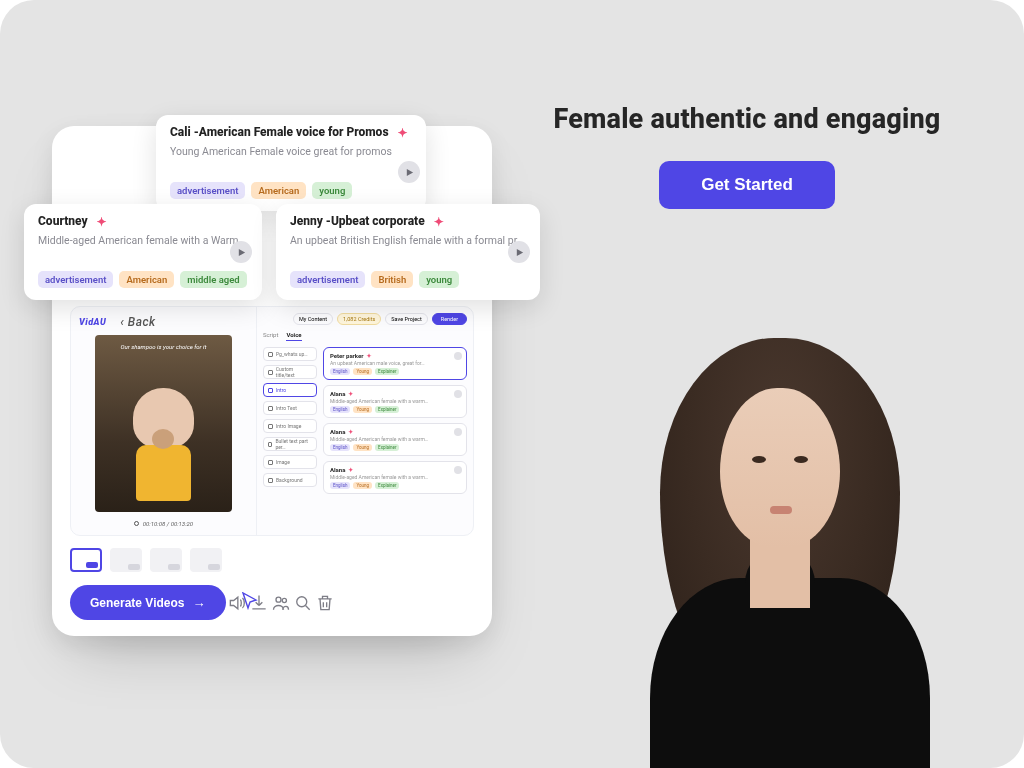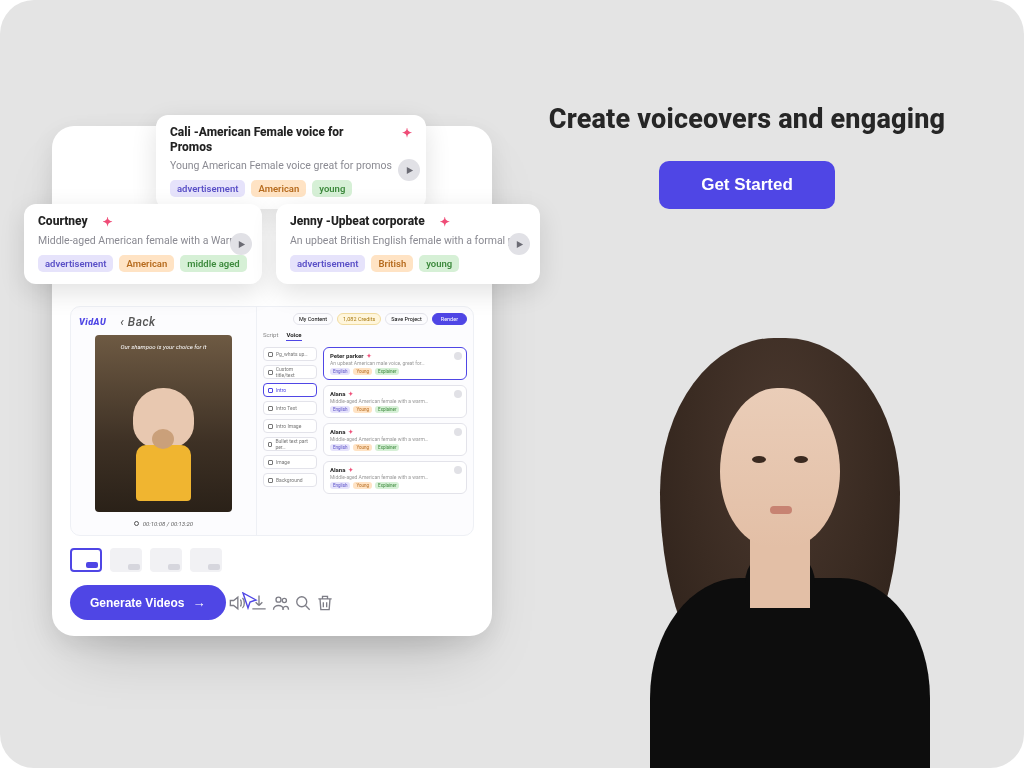--- a/index.html
+++ b/index.html
@@ -107,24 +107,24 @@
     position:absolute;
     background:#fff;
     border-radius:12px;
     box-shadow: 0 8px 26px rgba(0,0,0,.12);
     padding:10px 14px 12px;
   }
   .vcard.top   { left:156px; top:115px; width:270px; }
   .vcard.left  { left:24px;  top:204px; width:238px; }
   .vcard.right { left:276px; top:204px; width:264px; }
 
-  .vtitle { font-size:12px; font-weight:800; color:#222; line-height:1.25; display:flex; align-items:flex-start; gap:15px;}
+  .vtitle { font-size:12px; font-weight:800; color:#222; line-height:1.25; display:flex; align-items:flex-start; gap:9px;}
   .vtitle .mic { color:#ef4c77; font-size:12px; font-weight:700; flex-shrink:0; margin-top:1px;}
   .vdesc  { font-size:10.5px; color:#8a8a92; margin-top:4px; white-space:nowrap; overflow:hidden; text-overflow:ellipsis;}
-  .vtags  { margin-top:8px; display:flex; gap:6px; flex-wrap:wrap; }
+  .vtags  { margin-top:24px; display:flex; gap:6px; flex-wrap:wrap; }
   .tag { font-size:9.5px; font-weight:600; padding:3px 7px; border-radius:5px; }
   .tag.purple { background:#e6e3fb; color:#5a50c7; }
   .tag.orange { background:#ffe3c4; color:#b66b1e; }
   .tag.green  { background:#d6f0d6; color:#3d8a3d; }
 
   .playbtn {
     position:absolute; right:10px; top:50%; transform:translateY(-50%);
     width:22px; height:22px; border-radius:50%;
     background:#e1e1e6; display:flex; align-items:center; justify-content:center;
   }
@@ -202,21 +202,21 @@
   .ticon svg{width:20px;height:20px;stroke:#7e7e87;stroke-width:1.6;fill:none;}
 
 </style>
 </head>
 <body>
 
 <div class="stage">
 
   <div class="hero">
     <h1>
-      <span>Create voiceovers and engaging</span><br>
+      <span>Female authentic and engaging</span><br>
     </h1>
     <button class="cta">Get Started</button>
   </div>
 
   <div class="person">
     <div class="hair"></div>
     <div class="shoulders"></div>
     <div class="halter"></div>
     <div class="neck"></div>
     <div class="face">

